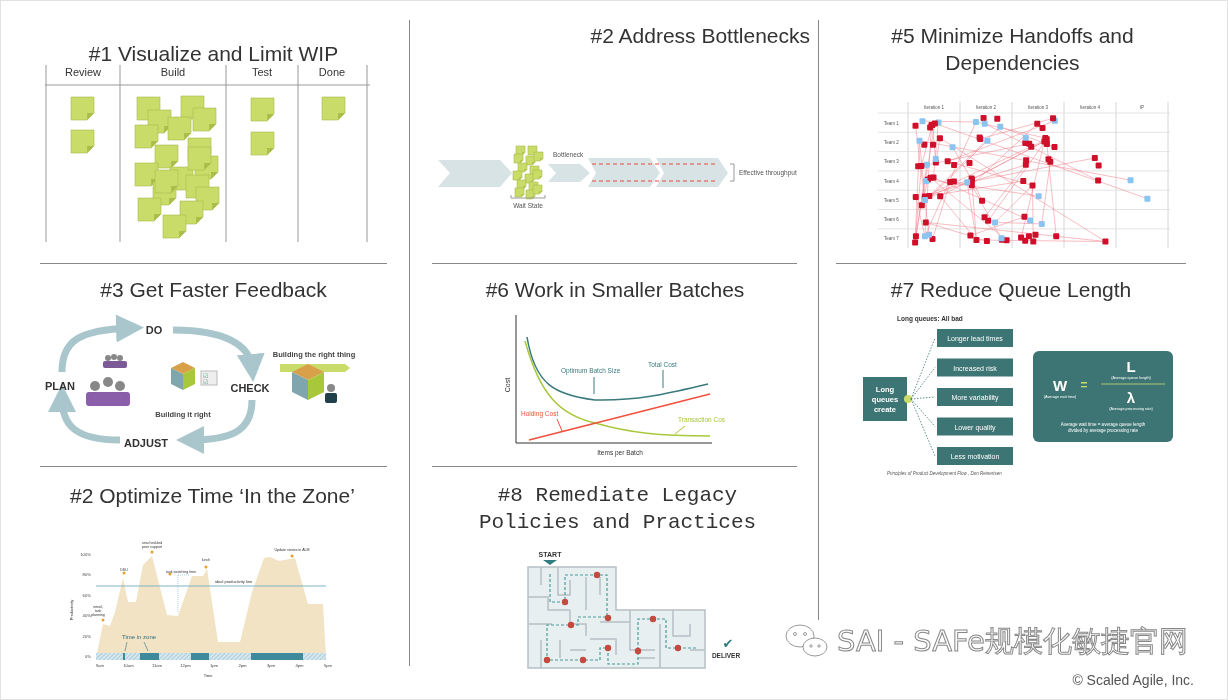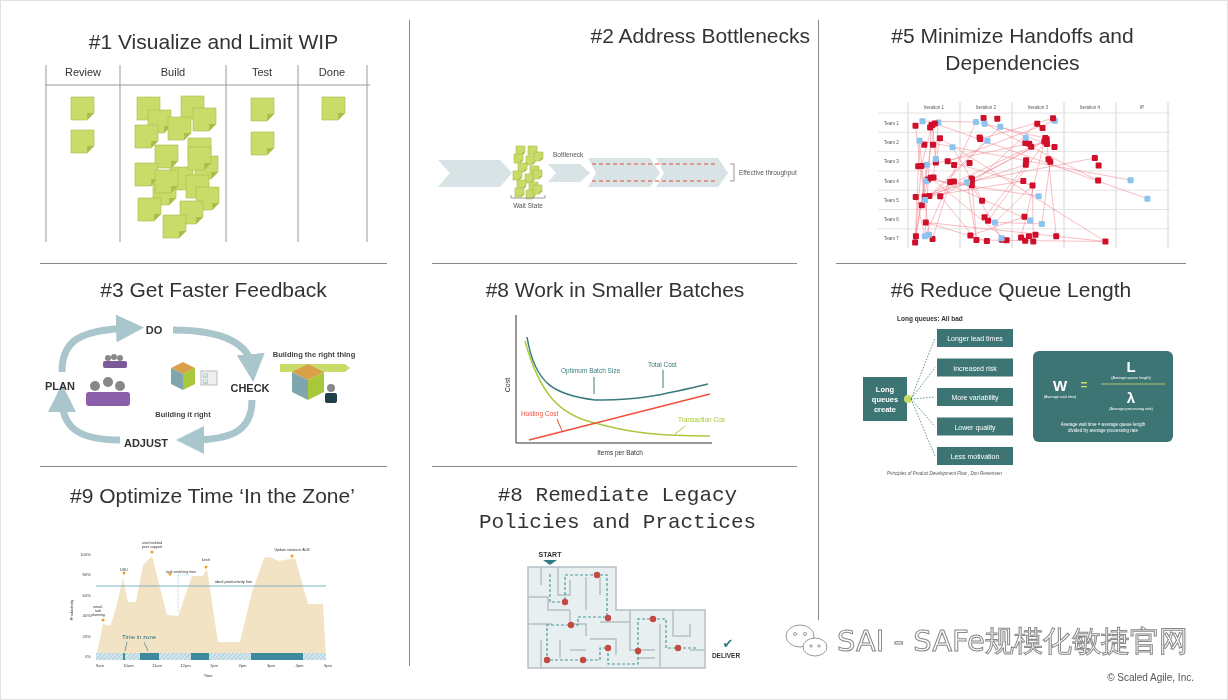--- a/index.html
+++ b/index.html
@@ -2,43 +2,43 @@
 <html><head>
 <meta charset="utf-8">
 <style>
   html,body{margin:0;padding:0;background:#fff;}
   body{width:1228px;height:700px;position:relative;overflow:hidden;font-family:"Liberation Sans",sans-serif;color:#333;}
   .frame{position:absolute;left:0;top:0;width:1226px;height:698px;border:1px solid #e2e2e2;}
   .title{position:absolute;font-size:21px;color:#333;text-align:center;line-height:27px;}
   .vline{position:absolute;width:1px;background:#888;}
   .hline{position:absolute;height:1px;background:#888;}
   svg text{font-family:"Liberation Sans",sans-serif;}
-  .copy{position:absolute;right:34px;top:672px;font-size:10px;color:#555;}
+  .copy{position:absolute;right:34px;top:672px;font-size:14px;color:#555;}
   .wm-text{position:absolute;left:837px;top:622px;font-size:29px;color:#fff;-webkit-text-stroke:1px #888;font-family:"DejaVu Sans",sans-serif;white-space:nowrap;}
 </style>
 </head>
 <body>
 
 <div class="frame"></div>
 
 <div class="vline" style="left:409px;top:20px;height:646px;"></div>
 <div class="vline" style="left:818px;top:20px;height:600px;"></div>
 <div class="hline" style="left:40px;top:263px;width:347px;"></div>
 <div class="hline" style="left:432px;top:263px;width:365px;"></div>
 <div class="hline" style="left:836px;top:263px;width:350px;"></div>
 <div class="hline" style="left:40px;top:466px;width:347px;"></div>
 <div class="hline" style="left:432px;top:466px;width:365px;"></div>
 
-<div class="title" style="left:40px;top:28px;width:347px;">#1 Visualize and Limit WIP</div>
+<div class="title" style="left:40px;top:40px;width:347px;">#1 Visualize and Limit WIP</div>
 <div class="title" style="left:420px;top:22px;width:390px;text-align:right;">#2 Address Bottlenecks</div>
 <div class="title" style="left:860px;top:22px;width:305px;">#5 Minimize Handoffs and Dependencies</div>
 <div class="title" style="left:40px;top:276px;width:347px;">#3 Get Faster Feedback</div>
-<div class="title" style="left:420px;top:276px;width:390px;">#8 Work in Smaller Batches</div>
-<div class="title" style="left:836px;top:276px;width:350px;">#6 Reduce Queue Length</div>
-<div class="title" style="left:30px;top:482px;width:365px;">#9 Optimize Time ‘In the Zone’</div>
+<div class="title" style="left:420px;top:276px;width:390px;">#6 Work in Smaller Batches</div>
+<div class="title" style="left:836px;top:276px;width:350px;">#7 Reduce Queue Length</div>
+<div class="title" style="left:30px;top:482px;width:365px;">#2 Optimize Time ‘In the Zone’</div>
 <div class="title" style="left:455px;top:482px;width:325px;font-family:Liberation Mono, monospace;">#8 Remediate Legacy Policies and Practices</div>
 
 <svg style="position:absolute;left:40px;top:60px;" width="340" height="190">
   <g id="kanban-lines" stroke="#999" stroke-width="1">
     <line x1="5" y1="25" x2="330" y2="25"></line>
     <line x1="6" y1="5" x2="6" y2="182"></line>
     <line x1="80" y1="5" x2="80" y2="182"></line>
     <line x1="186" y1="5" x2="186" y2="182"></line>
     <line x1="258" y1="5" x2="258" y2="182"></line>
     <line x1="327" y1="5" x2="327" y2="182"></line>

